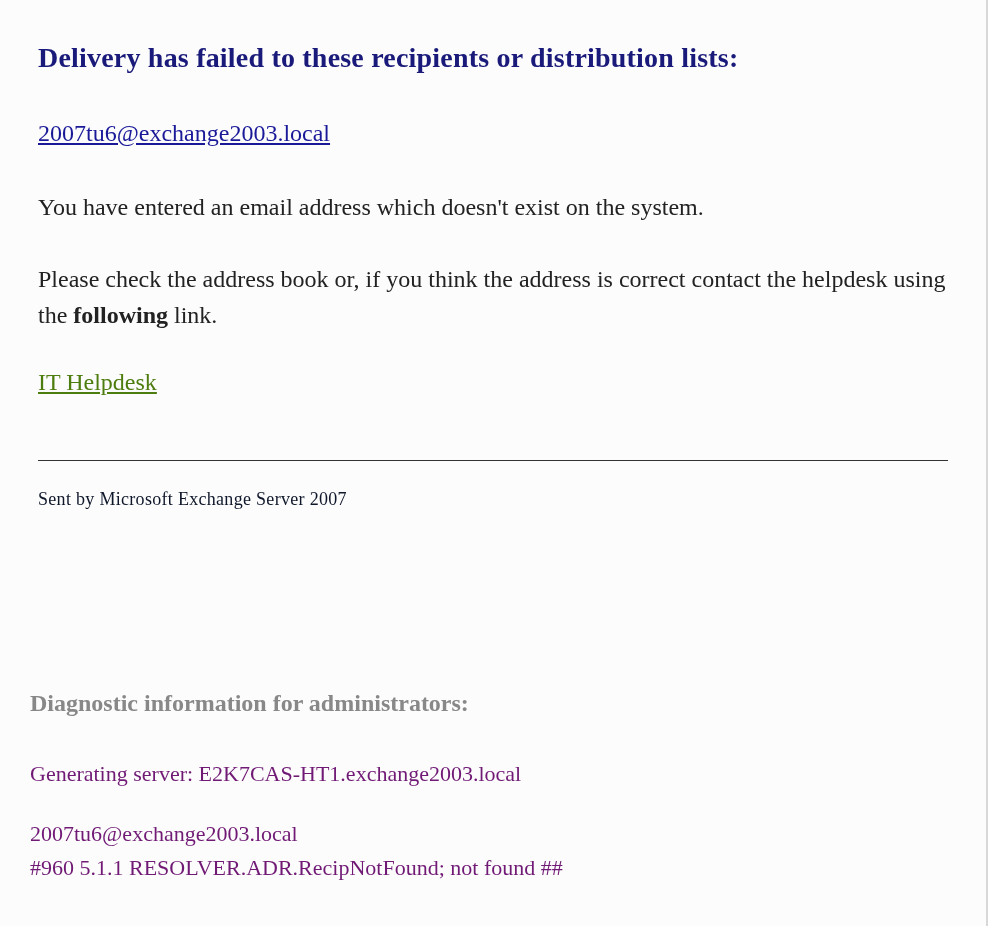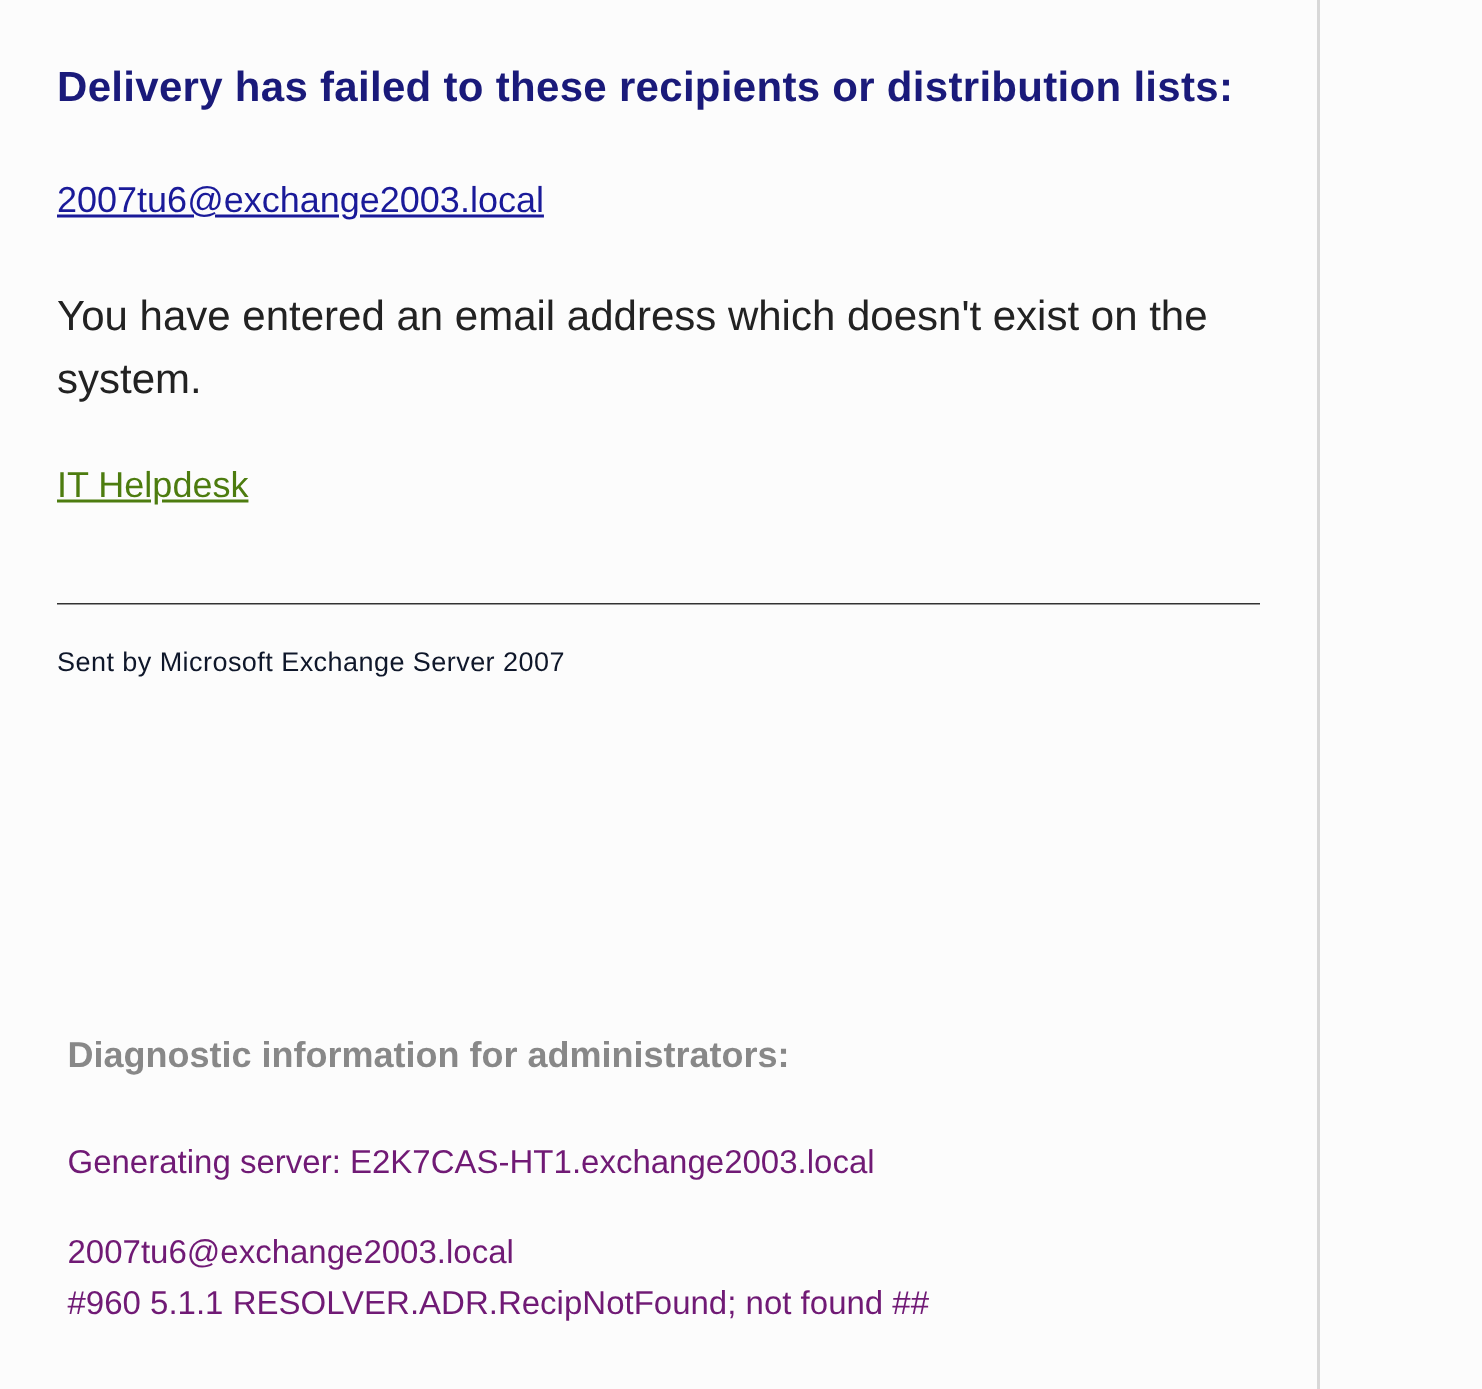--- a/index.html
+++ b/index.html
@@ -7,43 +7,44 @@
     padding: 0;
     width: 988px;
     height: 926px;
     background: #fcfcfc;
     font-family: Verdana, Geneva, sans-serif;
     color: #333;
     overflow: hidden;
   }
   .page {
     box-sizing: border-box;
-    width: 880px;
+    width: 988px;
     height: 926px;
     padding: 42px 38px 20px 38px;
     border-right: 2px solid #d8d8d8;
     position: relative;
+    font-family: Liberation Serif, serif;
   }
   .headline {
     font-size: 28px;
     font-weight: bold;
     color: #1a1a7a;
     letter-spacing: 0.2px;
     margin-bottom: 46px;
   }
   .link {
     font-size: 24px;
     color: #1a1a99;
     text-decoration: underline;
     display: inline-block;
     margin-bottom: 42px;
     cursor: pointer;
   }
   .para {
-    font-size: 28px;
+    font-size: 24px;
     color: #222;
     line-height: 1.5;
     margin-bottom: 36px;
   }
   .para .bold {
     font-weight: bold;
   }
   .link2 {
     font-size: 24px;
     color: #4d7c0f;
@@ -57,21 +58,21 @@
     border-top: 1px solid #333;
     margin: 0 0 28px 0;
   }
   .sent-by {
     font-size: 18px;
     color: #0f172a;
     letter-spacing: 0.3px;
   }
   .diag-block {
     position: absolute;
-    left: 45px;
+    left: 30px;
     top: 690px;
     right: 38px;
   }
   .diag-heading {
     font-size: 24px;
     font-weight: bold;
     color: #888;
     margin-bottom: 40px;
   }
   .diag-line {
@@ -87,20 +88,23 @@
 <body>
 
 <div class="page">
 
   <div class="headline">Delivery has failed to these recipients or distribution lists:</div>
 
   <a class="link">2007tu6@exchange2003.local</a>
 
   <div class="para">You have entered an email address which doesn't exist on the system.</div>
 
+  <div class="para">
+    <span>Please check the address book or, if you think the address is correct contact the helpdesk using the </span><span class="bold">following</span><span> link.</span>
+  </div>
 
   <a class="link2">IT Helpdesk</a>
 
   <hr class="hr">
 
   <div class="sent-by">Sent by Microsoft Exchange Server 2007</div>
 
   <div class="diag-block">
     <div class="diag-heading">Diagnostic information for administrators:</div>
     <div class="diag-line">Generating server: E2K7CAS-HT1.exchange2003.local</div>

